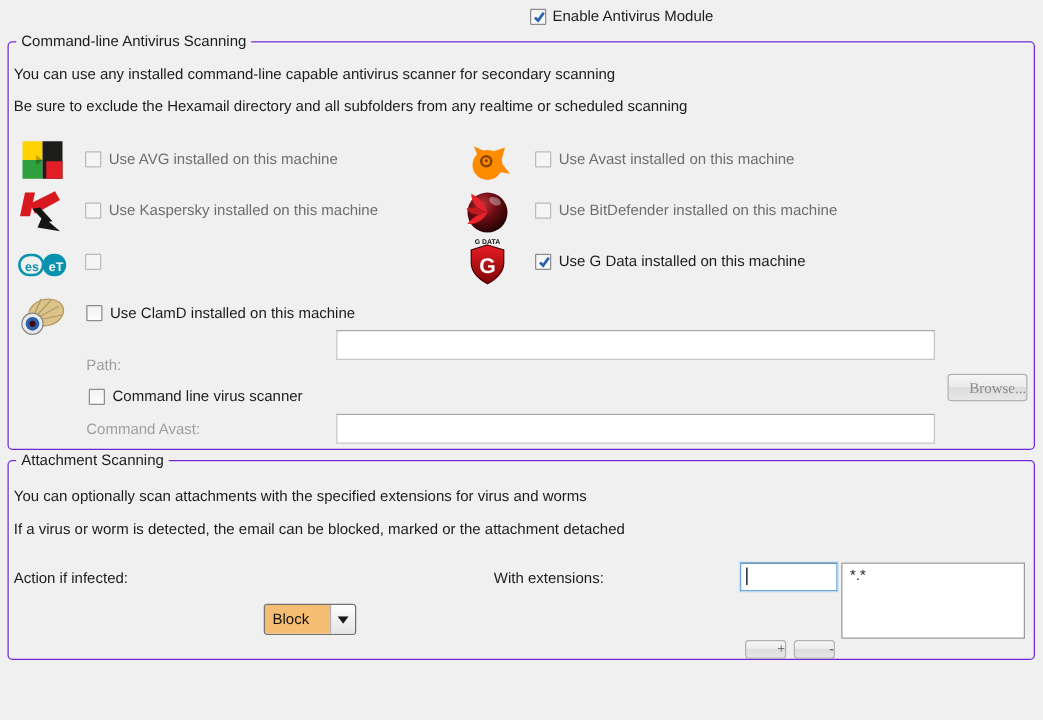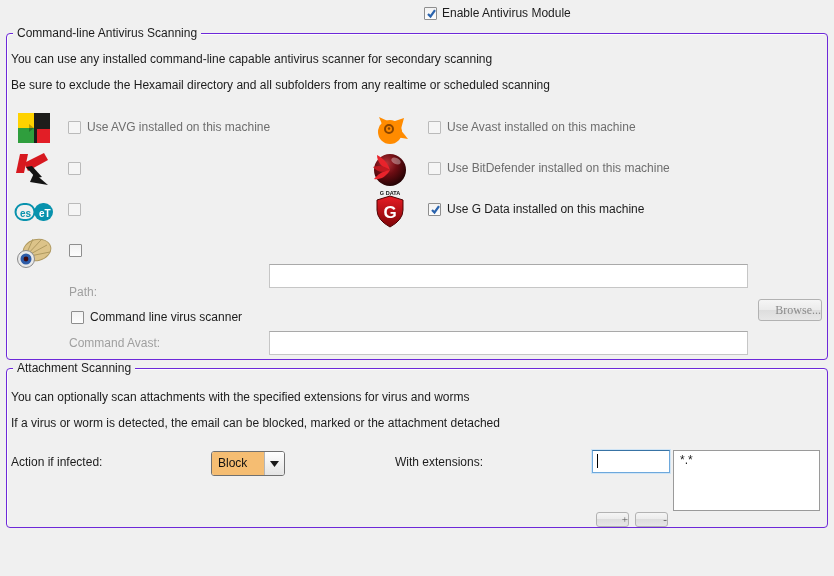--- a/index.html
+++ b/index.html
@@ -18,21 +18,21 @@
       color:#1c1c1c;line-height:15px;white-space:nowrap;}
   .tinput{position:absolute;box-sizing:border-box;background:#fff;border:1px solid #c6c6c6;
       border-top-color:#a9a9a9;font-size:12px;padding:2px 4px;font-family:"Liberation Sans",sans-serif;outline:none;}
   .tinput.focused{border:1px solid #6da8dc;border-top-color:#3873a4;box-shadow:0 0 0 1px #cfe4f5;}
   .caret{position:absolute;width:1px;height:14px;background:#000;}
   .btn{position:absolute;box-sizing:border-box;border:1px solid #b2b2b2;border-radius:3px;
       background:linear-gradient(#f5f5f5,#ebebeb 48%,#dddddd 50%,#e7e7e7);
       font-size:12px;text-align:right;color:#8b8b8b;line-height:20px;font-family:Liberation Serif, serif;margin-top:34px;}
   .btn.small{line-height:12px;font-size:11px;color:#555;border-radius:3px;}
   .combo{position:absolute;box-sizing:border-box;display:flex;border:1px solid #707070;border-radius:3px;
-      overflow:hidden;background:#fff;}
+      overflow:hidden;background:#fff;margin-top:32px;}
   .combo-text{flex:1;background:#f5bd72;font-size:12px;color:#111;padding:4px 6px;line-height:14px;}
   .combo-arrow{width:19px;background:linear-gradient(#fefefe,#e4e4e4);border-left:1px solid #b5b5b5;
       display:flex;align-items:center;justify-content:center;}
   .listbox{position:absolute;box-sizing:border-box;background:#fff;border:1px solid #9a9a9a;}
   .list-item{font-size:12px;color:#1c1c1c;padding:2px 6px;line-height:14px;}
   .icon{position:absolute;}
 </style>
 </head>
 <body>
 
@@ -78,20 +78,21 @@
 
     <span class="icon" style="left:8px;top:118px;">
       <svg width="36" height="37" viewBox="0 0 36 37">
         <polygon points="5,2 13,2 9,21 1,21" fill="#d7181f"></polygon>
         <polygon points="9,11 29,1 33,8 13,19" fill="#d7181f"></polygon>
         <polygon points="11,15 17,14 27,25 21,26" fill="#141414"></polygon>
         <polygon points="19,21 33,33 15,30" fill="#141414"></polygon>
       </svg>
     </span>
     <span class="cb dis" style="left:61px;top:128px;"></span>
+    <span class="lbl gray" style="left:80px;top:127px;">Use Kaspersky installed on this machine</span>
 
     <span class="icon" style="left:365px;top:117px;">
       <svg width="37" height="37" viewBox="0 0 37 37">
         <defs>
           <radialGradient id="bdg" cx="38%" cy="30%" r="75%">
             <stop offset="0%" stop-color="#b8353b"></stop>
             <stop offset="45%" stop-color="#6e0d13"></stop>
             <stop offset="100%" stop-color="#1d0203"></stop>
           </radialGradient>
         </defs>
@@ -138,20 +139,21 @@
     <span class="icon" style="left:7px;top:203px;">
       <svg width="39" height="35" viewBox="0 0 39 35">
         <ellipse cx="23" cy="13" rx="14" ry="10.5" fill="#dcc389" stroke="#b09a60" stroke-width="1" transform="rotate(-14 23 13)"></ellipse>
         <path d="M11,20 L19,2 M11,20 L27,3 M11,20 L33,8 M11,20 L36,15" stroke="#b09a60" stroke-width="1" fill="none"></path>
         <circle cx="12" cy="22" r="8.5" fill="#e9e9e9" stroke="#8a8a8a" stroke-width="1"></circle>
         <circle cx="12" cy="22" r="5.5" fill="#2d5ca8"></circle>
         <circle cx="12" cy="22" r="2.4" fill="#42090d"></circle>
       </svg>
     </span>
     <span class="cb" style="left:62px;top:210px;"></span>
+    <span class="lbl" style="left:81px;top:209px;">Use ClamD installed on this machine</span>
 
     <span class="lbl lightgray" style="left:62px;top:251px;">Path:</span>
     <input class="tinput" style="left: 262px; top: 230px; width: 479px; height: 24px;" value="">
     <div class="btn" style="left:751px;top:231px;width:64px;height:22px;">Browse...</div>
 
     <span class="cb" style="left:64px;top:277px;"></span>
     <span class="lbl" style="left:83px;top:276px;text-align:center;">Command line virus scanner</span>
     <span class="lbl lightgray" style="left:62px;top:302px;">Command Avast:</span>
     <input class="tinput" style="left: 262px; top: 297px; width: 479px; height: 24px;" value="">
   </div>

